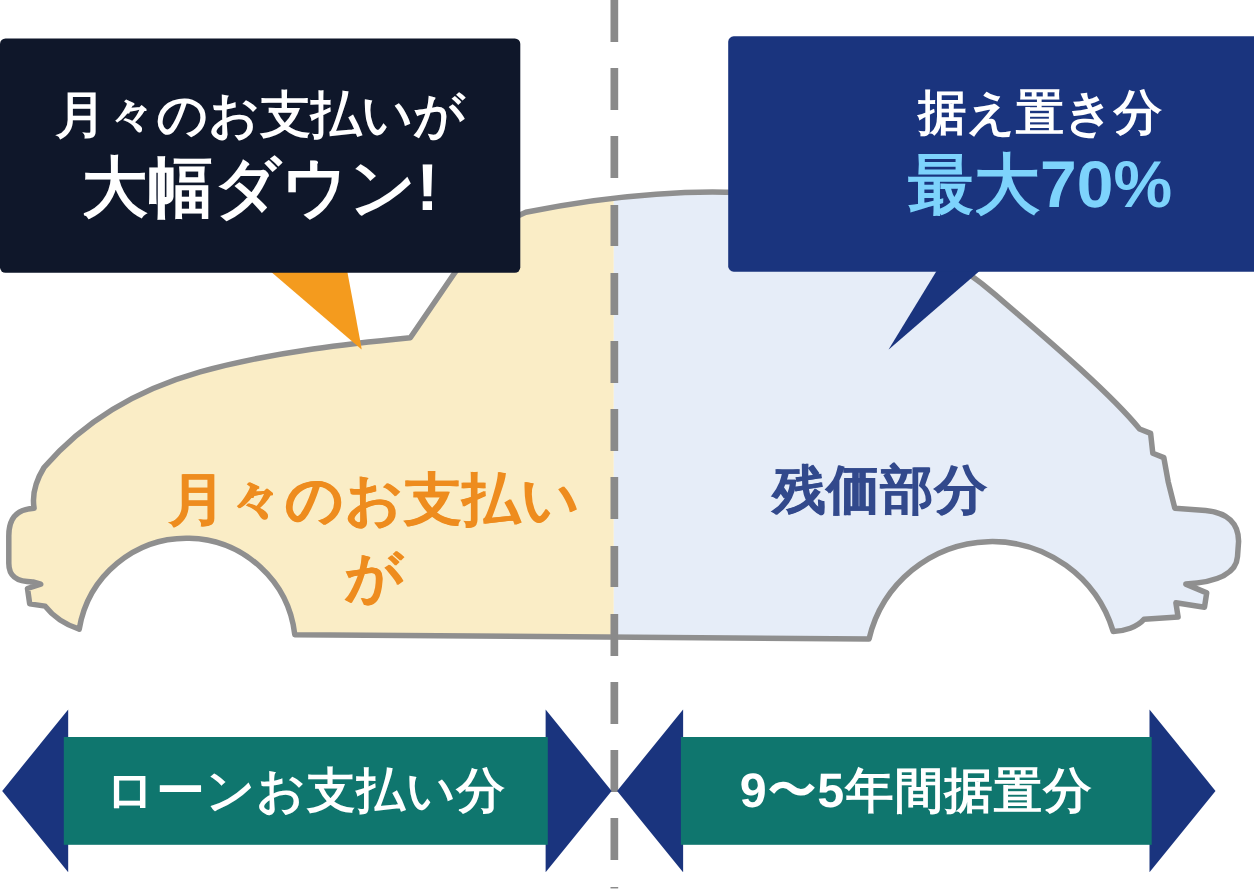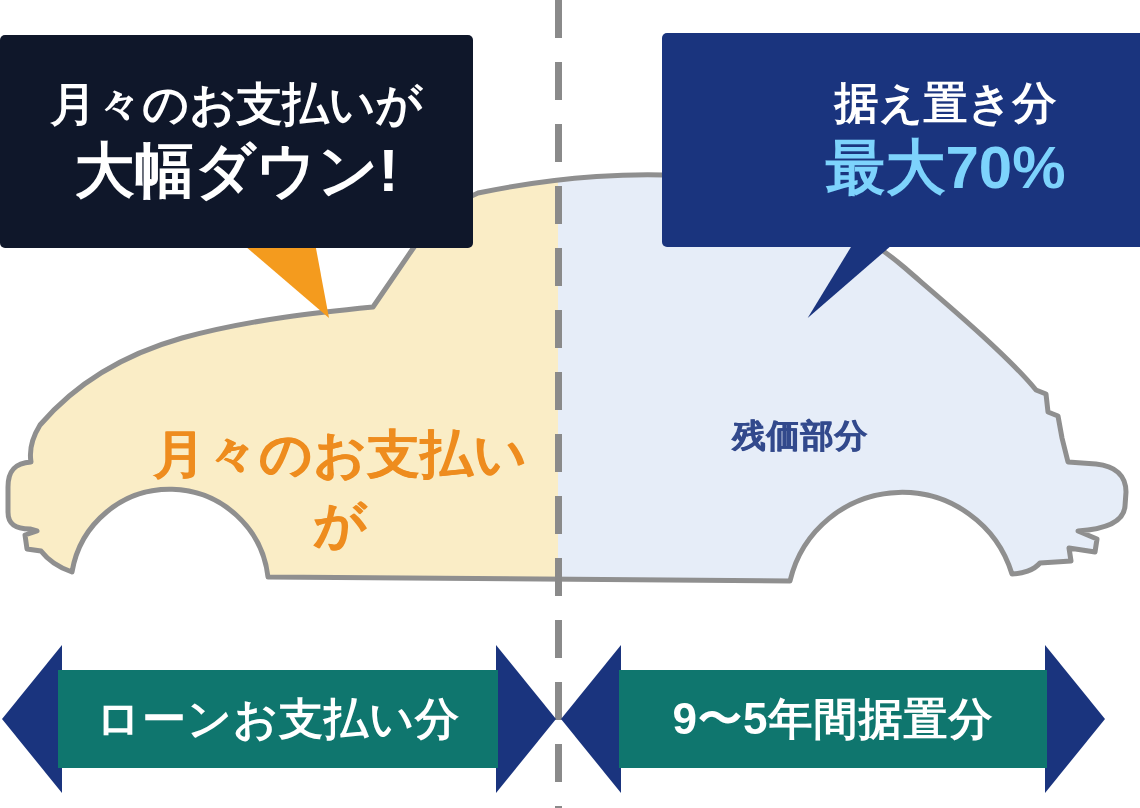--- a/index.html
+++ b/index.html
@@ -16,21 +16,21 @@
   .divider {
     position:absolute; left:555px; top:0; width:7px; height:808px; z-index:3;
     background:repeating-linear-gradient(180deg,
       #8a8a8a 0px, #8a8a8a 38px, rgba(0,0,0,0) 38px, rgba(0,0,0,0) 62px);
   }
 
   
   .car-label { position:absolute; z-index:2; text-align:center; font-weight:800; letter-spacing:1px; }
   .car-label.left  { left:140px; top:420px; width:400px; font-size:52px; color:#ee8c1e;
                      text-shadow:1px 0 0 #ee8c1e; }
-  .car-label.right { left:600px; top:414px; width:400px; font-size:33px; color:#32498c;
+  .car-label.right { left:600px; top:414px; width:400px; font-size:48px; color:#32498c;
                      text-shadow:1px 0 0 #32498c; }
 
   
   .bubble { position:absolute; z-index:5; display:flex; flex-direction:column;
             align-items:center; justify-content:center; gap:8px; border-radius:5px; }
   .bubble.orange { left:0px; top:35px; width:473px; height:213px; background:#0f172a; }
   .bubble.navy   { left:662px; top:33px; width:567px; height:214px; background:#1a347e; }
   .bubble .line1 { font-size:46px; font-weight:700; color:#ffffff; line-height:1.1; }
   .bubble .line2 { font-size:60px; font-weight:700; color:#ffffff; line-height:1.1; }
   .bubble.navy .line1 { font-size:44px; }

